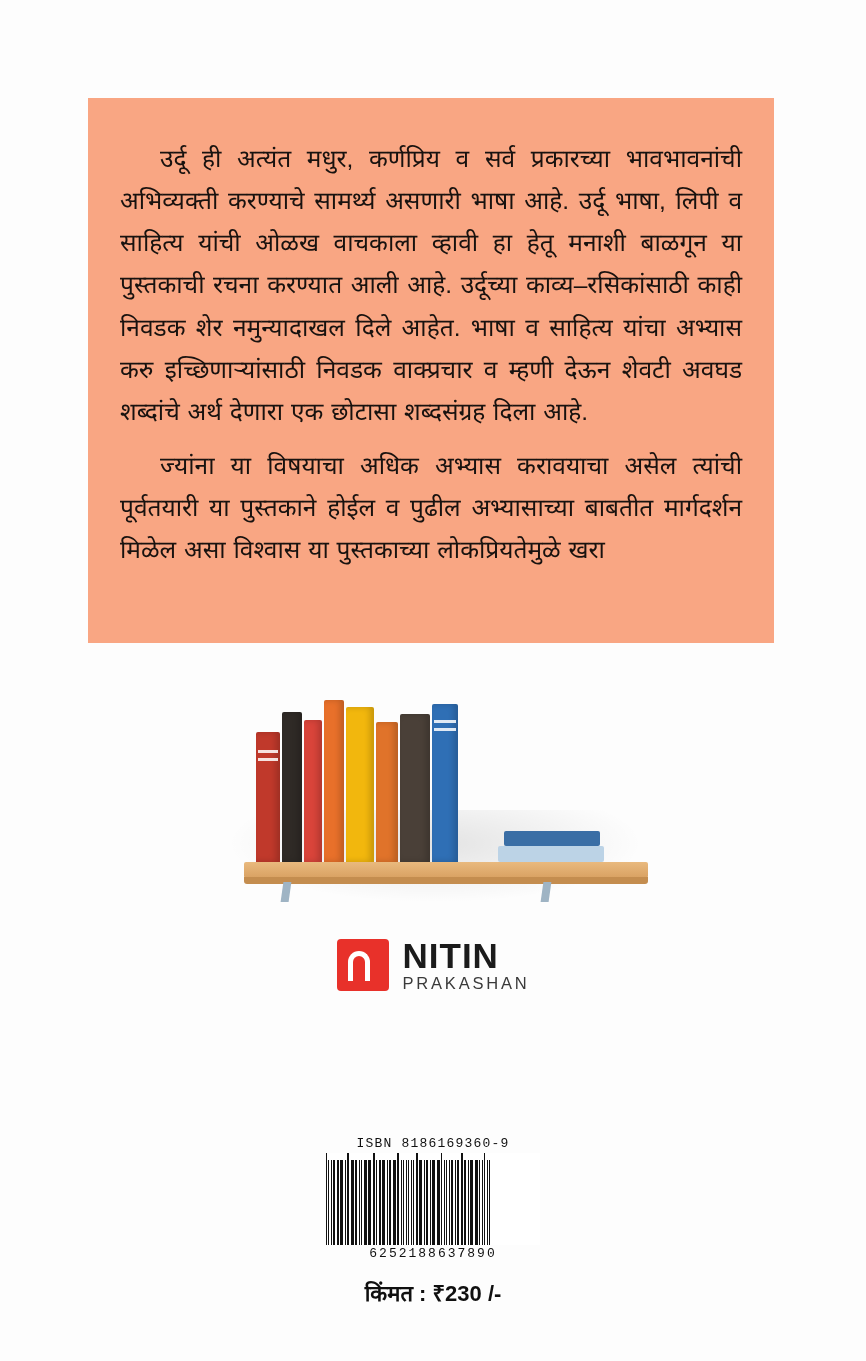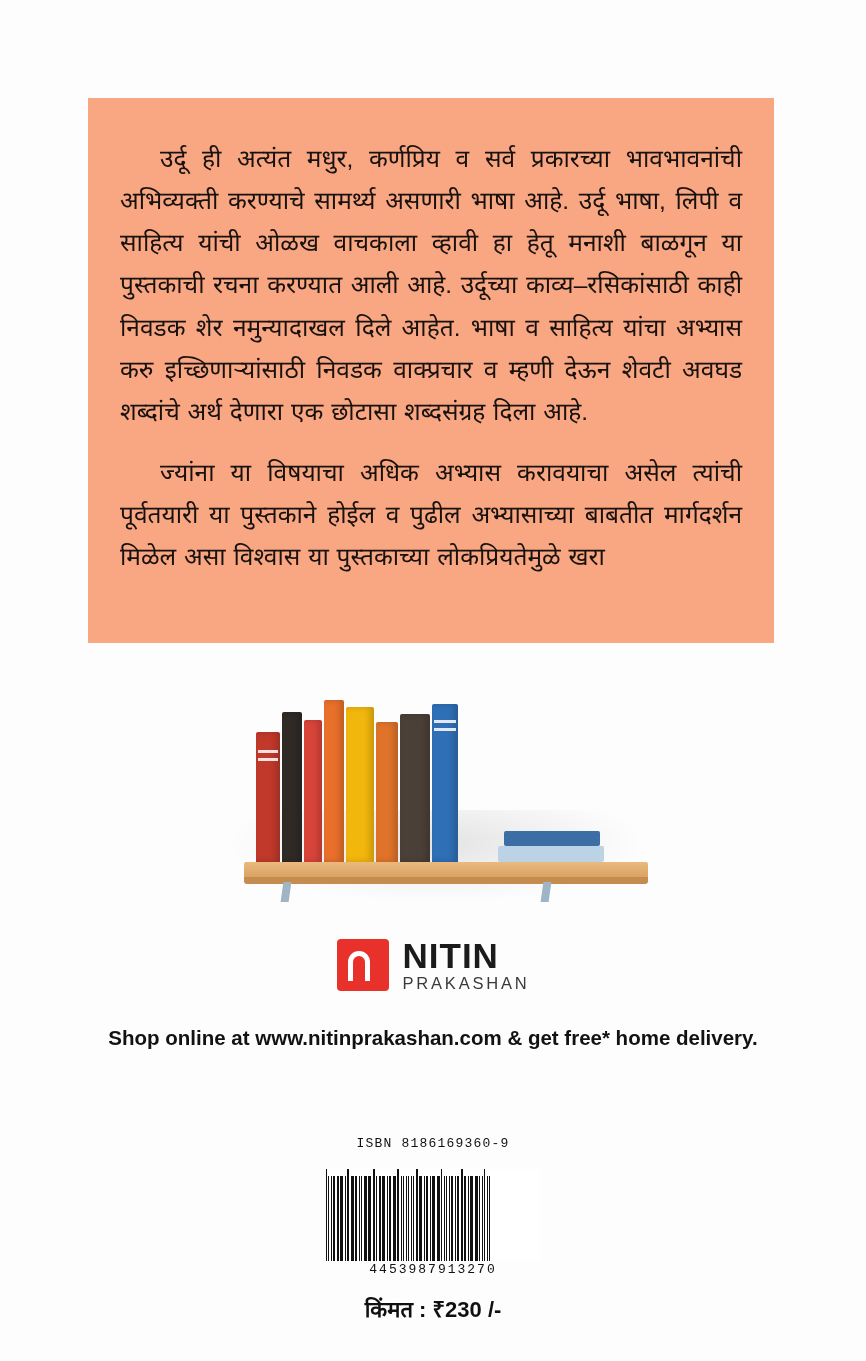--- a/index.html
+++ b/index.html
@@ -38,21 +38,21 @@
     font-size: 24.5px;
     line-height: 1.72;
     text-align: justify;
     text-justify: inter-word;
     word-spacing: 1px;
   }
   .blurb p.indent {
     text-indent: 40px;
   }
   .blurb p + p {
-    margin-top: 19px;
+    margin-top: 12px;
   }
 
   
   .shelf-art {
     position: absolute;
     left: 212px;
     top: 690px;
     width: 450px;
     height: 220px;
   }
@@ -209,21 +209,21 @@
     top: 1136px;
     display: flex;
     flex-direction: column;
     align-items: center;
   }
   .isbn-top {
     font-family: "Liberation Mono", monospace;
     font-size: 13px;
     letter-spacing: 1.2px;
     color: #111;
-    margin-bottom: 18px;
+    margin-bottom: 2px;
   }
   .barcode {
     width: 214px;
     height: 92px;
     display: flex;
     align-items: flex-end;
     gap: 0;
     background: #ffffff;
   }
   .barcode span {
@@ -283,23 +283,20 @@
   </div>
 
   <div class="logo-row">
     <div class="logo-mark"></div>
     <div class="logo-text">
       <div class="logo-name">NITIN</div>
       <div class="logo-sub">PRAKASHAN</div>
     </div>
   </div>
 
-  <div class="shop-line">
-    <span class="reg">Shop online at </span><span class="url">www.nitinprakashan.com</span><span class="reg"> &amp; get free* home delivery.</span>
-  </div>
 
 
   <div class="barcode-area">
     <div class="isbn-top">ISBN 8186169360-9</div>
     <div class="barcode" id="barcode">
         <span style="width: 1px; margin-right: 1px; height: 100%;"></span>
         <span style="width: 1px; margin-right: 2px; height: 92%;"></span>
         <span style="width: 1px; margin-right: 1px; height: 92%;"></span>
         <span style="width: 2px; margin-right: 2px; height: 92%;"></span>
         <span style="width: 2px; margin-right: 1px; height: 92%;"></span>
@@ -344,17 +341,17 @@
         <span style="width: 2px; margin-right: 2px; height: 92%;"></span>
         <span style="width: 1px; margin-right: 1px; height: 92%;"></span>
         <span style="width: 3px; margin-right: 2px; height: 92%;"></span>
         <span style="width: 3px; margin-right: 1px; height: 92%;"></span>
         <span style="width: 1px; margin-right: 2px; height: 92%;"></span>
         <span style="width: 1px; margin-right: 1px; height: 92%;"></span>
         <span style="width: 1px; margin-right: 2px; height: 100%;"></span>
         <span style="width: 1px; margin-right: 1px; height: 92%;"></span>
         <span style="width: 1px; margin-right: 2px; height: 92%;"></span>
       </div>
-    <div class="isbn-bottom">4453987913270</div>
+    <div class="isbn-bottom">6252188637890</div>
     <div class="price">किंमत : ₹230 /-</div>
   </div>
 
 </div>
 
 </body></html>

